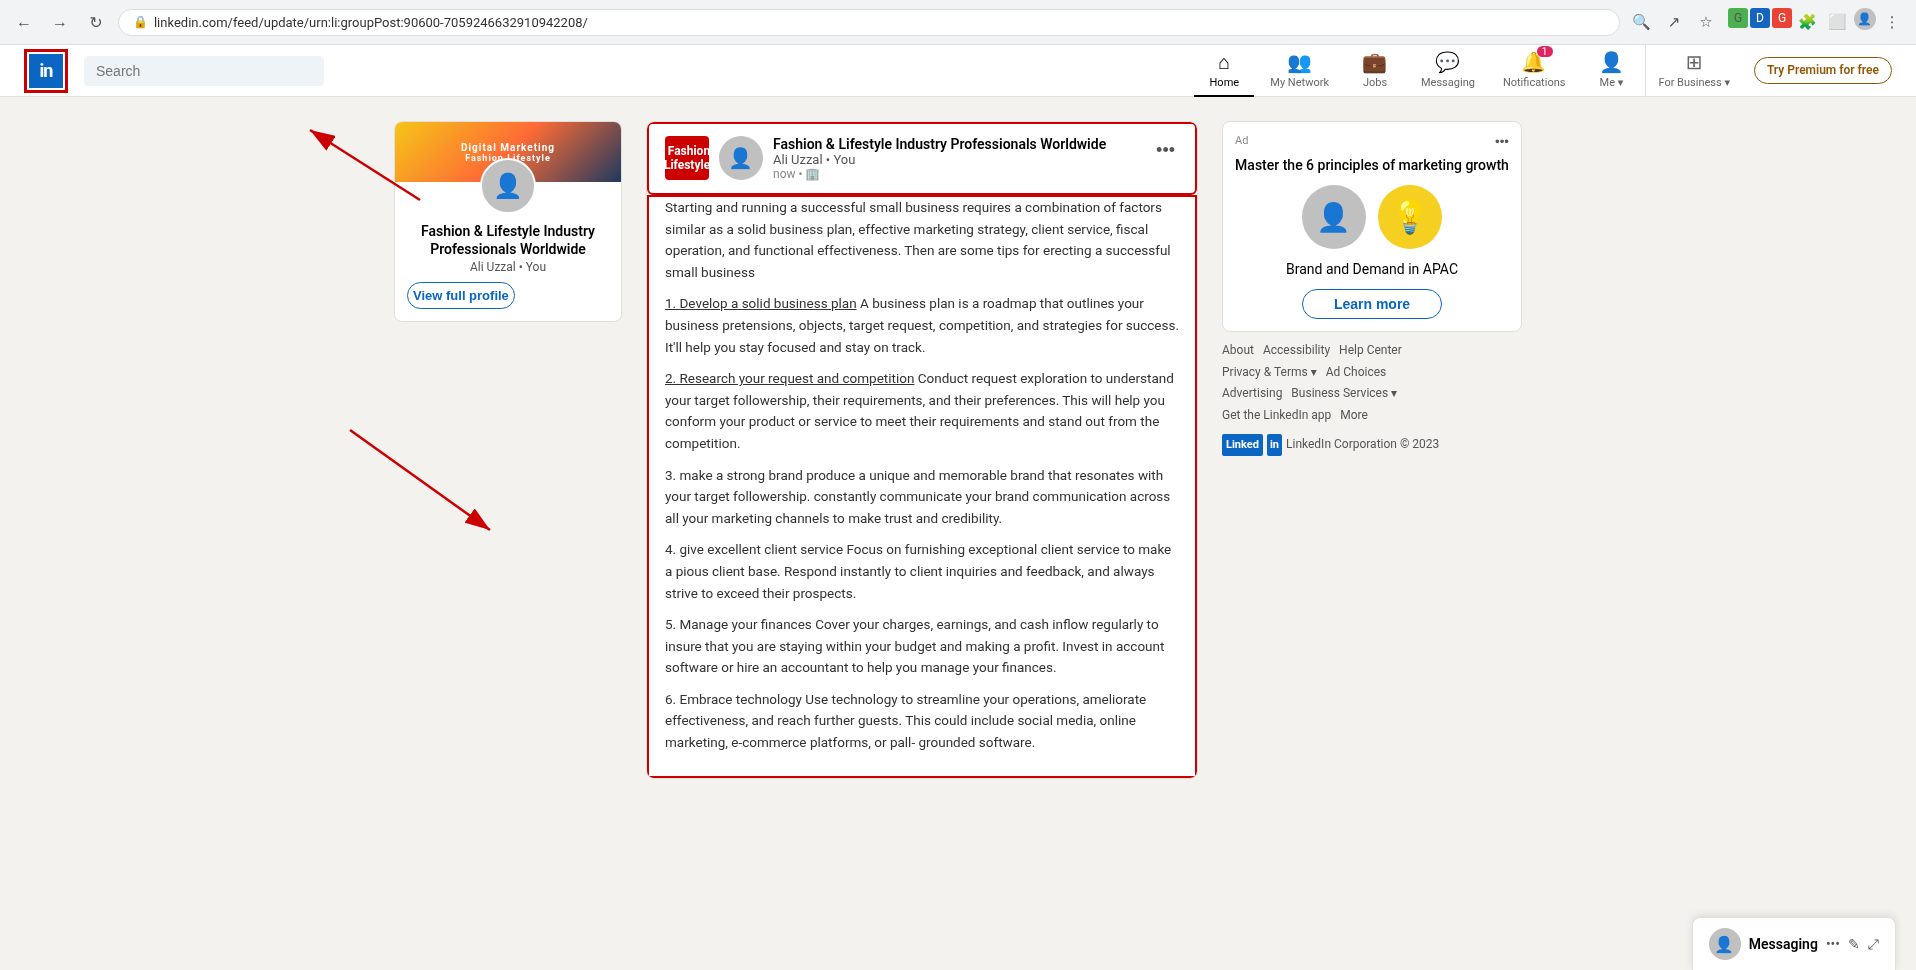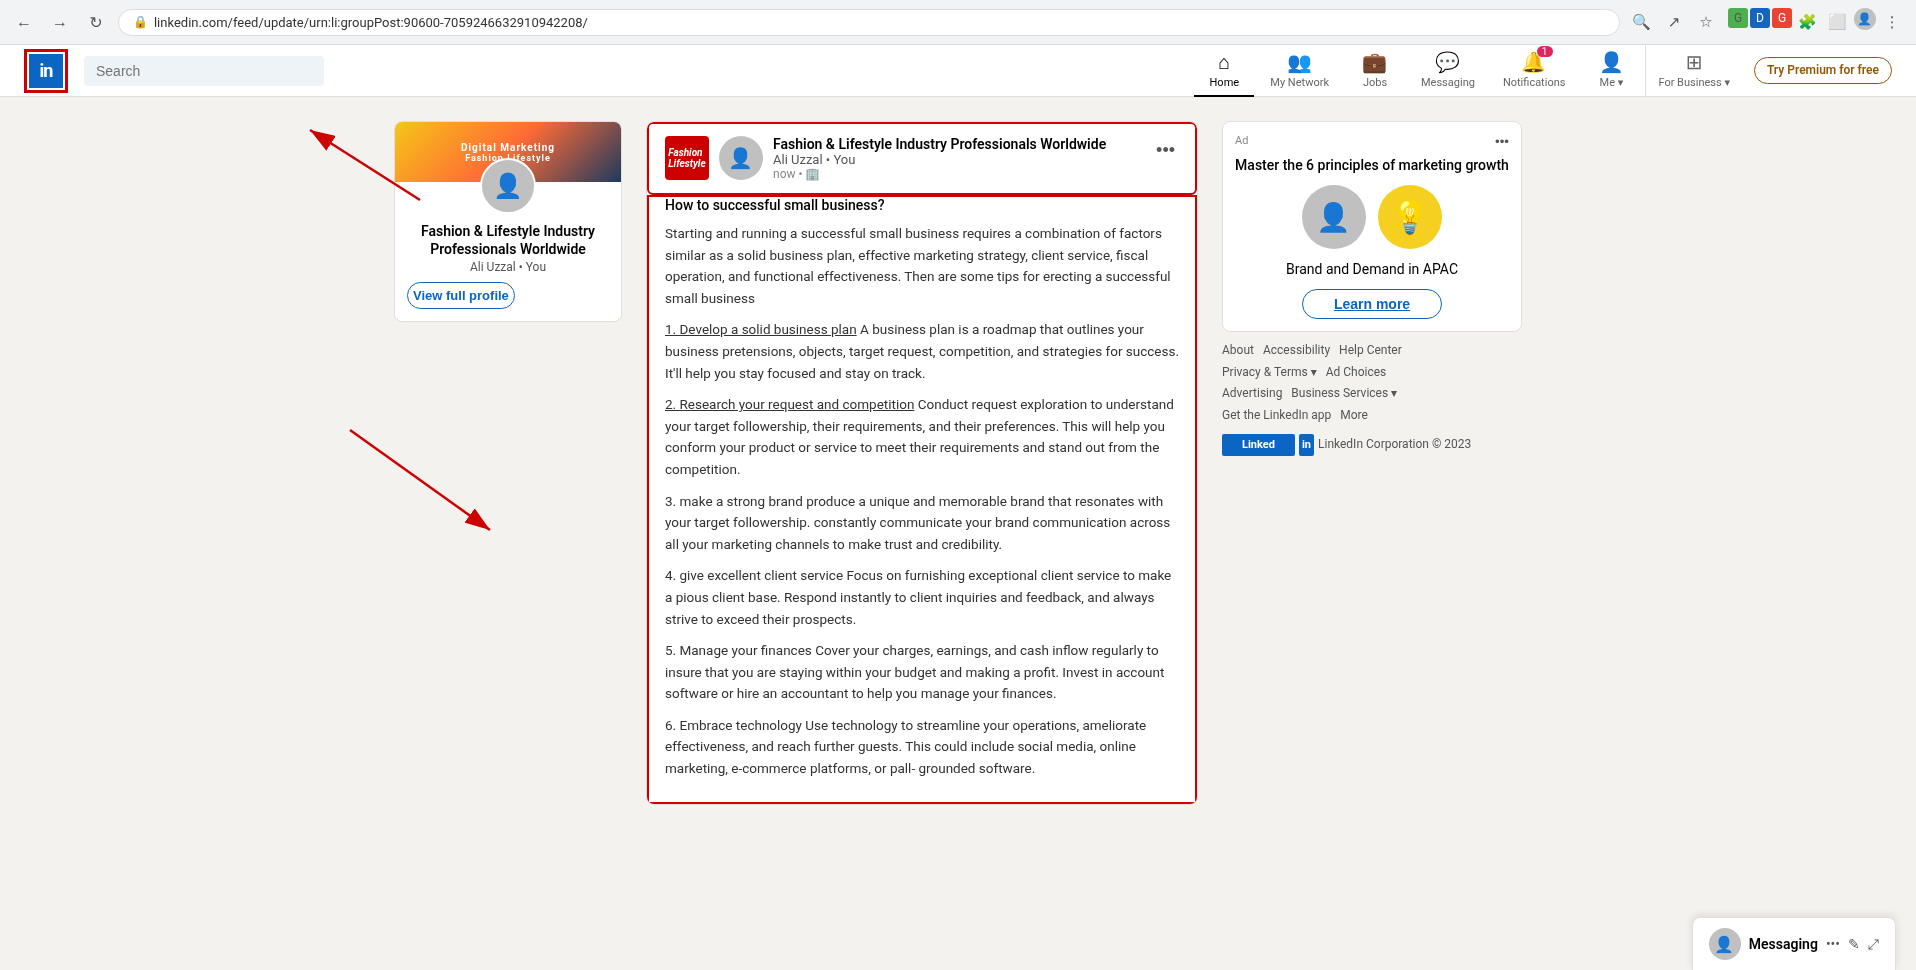--- a/index.html
+++ b/index.html
@@ -322,21 +322,20 @@
       color: #0a66c2;
       border-radius: 16px;
       padding: 6px;
       text-align: center;
       font-size: 14px;
       font-weight: 600;
       cursor: pointer;
       background: white;
       margin: 0 auto;
       width: 140px;
-      text-decoration: underline;
     }
 
     
     .footer-links {
       font-size: 12px;
       color: #555;
       line-height: 1.8;
     }
     .footer-links a {
       color: #555;
@@ -349,21 +348,21 @@
       gap: 4px;
       margin-top: 8px;
       font-size: 12px;
       color: #555;
     }
     .footer-li-icon {
       background: #0a66c2;
       color: white;
       font-weight: bold;
       font-size: 11px;
-      padding: 1px 20px;
+      padding: 1px 4px;
       border-radius: 2px;
     }
 
     
     .messaging-bubble {
       position: fixed;
       bottom: 0;
       right: 20px;
       background: white;
       border: 1px solid #e0dfdc;
@@ -496,39 +495,38 @@
         <button class="view-profile-btn">View full profile</button>
       </div>
     </aside>
 
     <main class="main-feed">
       <div class="post-card" style="position:relative;">
 
         <div class="post-header">
           <div style="position:relative;display:flex;gap:10px;align-items:flex-start;">
             <div class="group-logo">
-              <span style="font-size:10px;text-align:left;padding:2px;font-style:italic;">Fashion<br>Lifestyle</span>
+              <span style="font-size:12px;text-align:right;padding:2px;">Fashion<br>Lifestyle</span>
             </div>
             <div class="post-avatar">👤</div>
           </div>
           <div class="post-meta">
             <div class="post-group-name">Fashion &amp; Lifestyle Industry Professionals Worldwide</div>
             <div class="post-author">
               <span>Ali Uzzal • You</span>
             </div>
             <div class="post-time">
               <span>now</span>
               <span> • 🏢</span>
             </div>
           </div>
           <button class="post-more-btn">•••</button>
         </div>
 
         <div class="post-body">
-          <div class="post-question">How to successful small business?</div>
           <div class="post-content">
             <p>Starting and running a successful small business requires a combination of factors similar as a solid business plan, effective marketing strategy, client service, fiscal operation, and functional effectiveness. Then are some tips for erecting a successful small business</p>
             <p>
               <span class="underlined">1. Develop a solid business plan</span> A business plan is a roadmap that outlines your business pretensions, objects, target request, competition, and strategies for success. It'll help you stay focused and stay on track.
             </p>
             <p>
               <span class="underlined">2. Research your request and competition</span> Conduct request exploration to understand your target followership, their requirements, and their preferences. This will help you conform your product or service to meet their requirements and stand out from the competition.
             </p>
             <p>
               3. make a strong brand produce a unique and memorable brand that resonates with your target followership. constantly communicate your brand communication across all your marketing channels to make trust and credibility.

